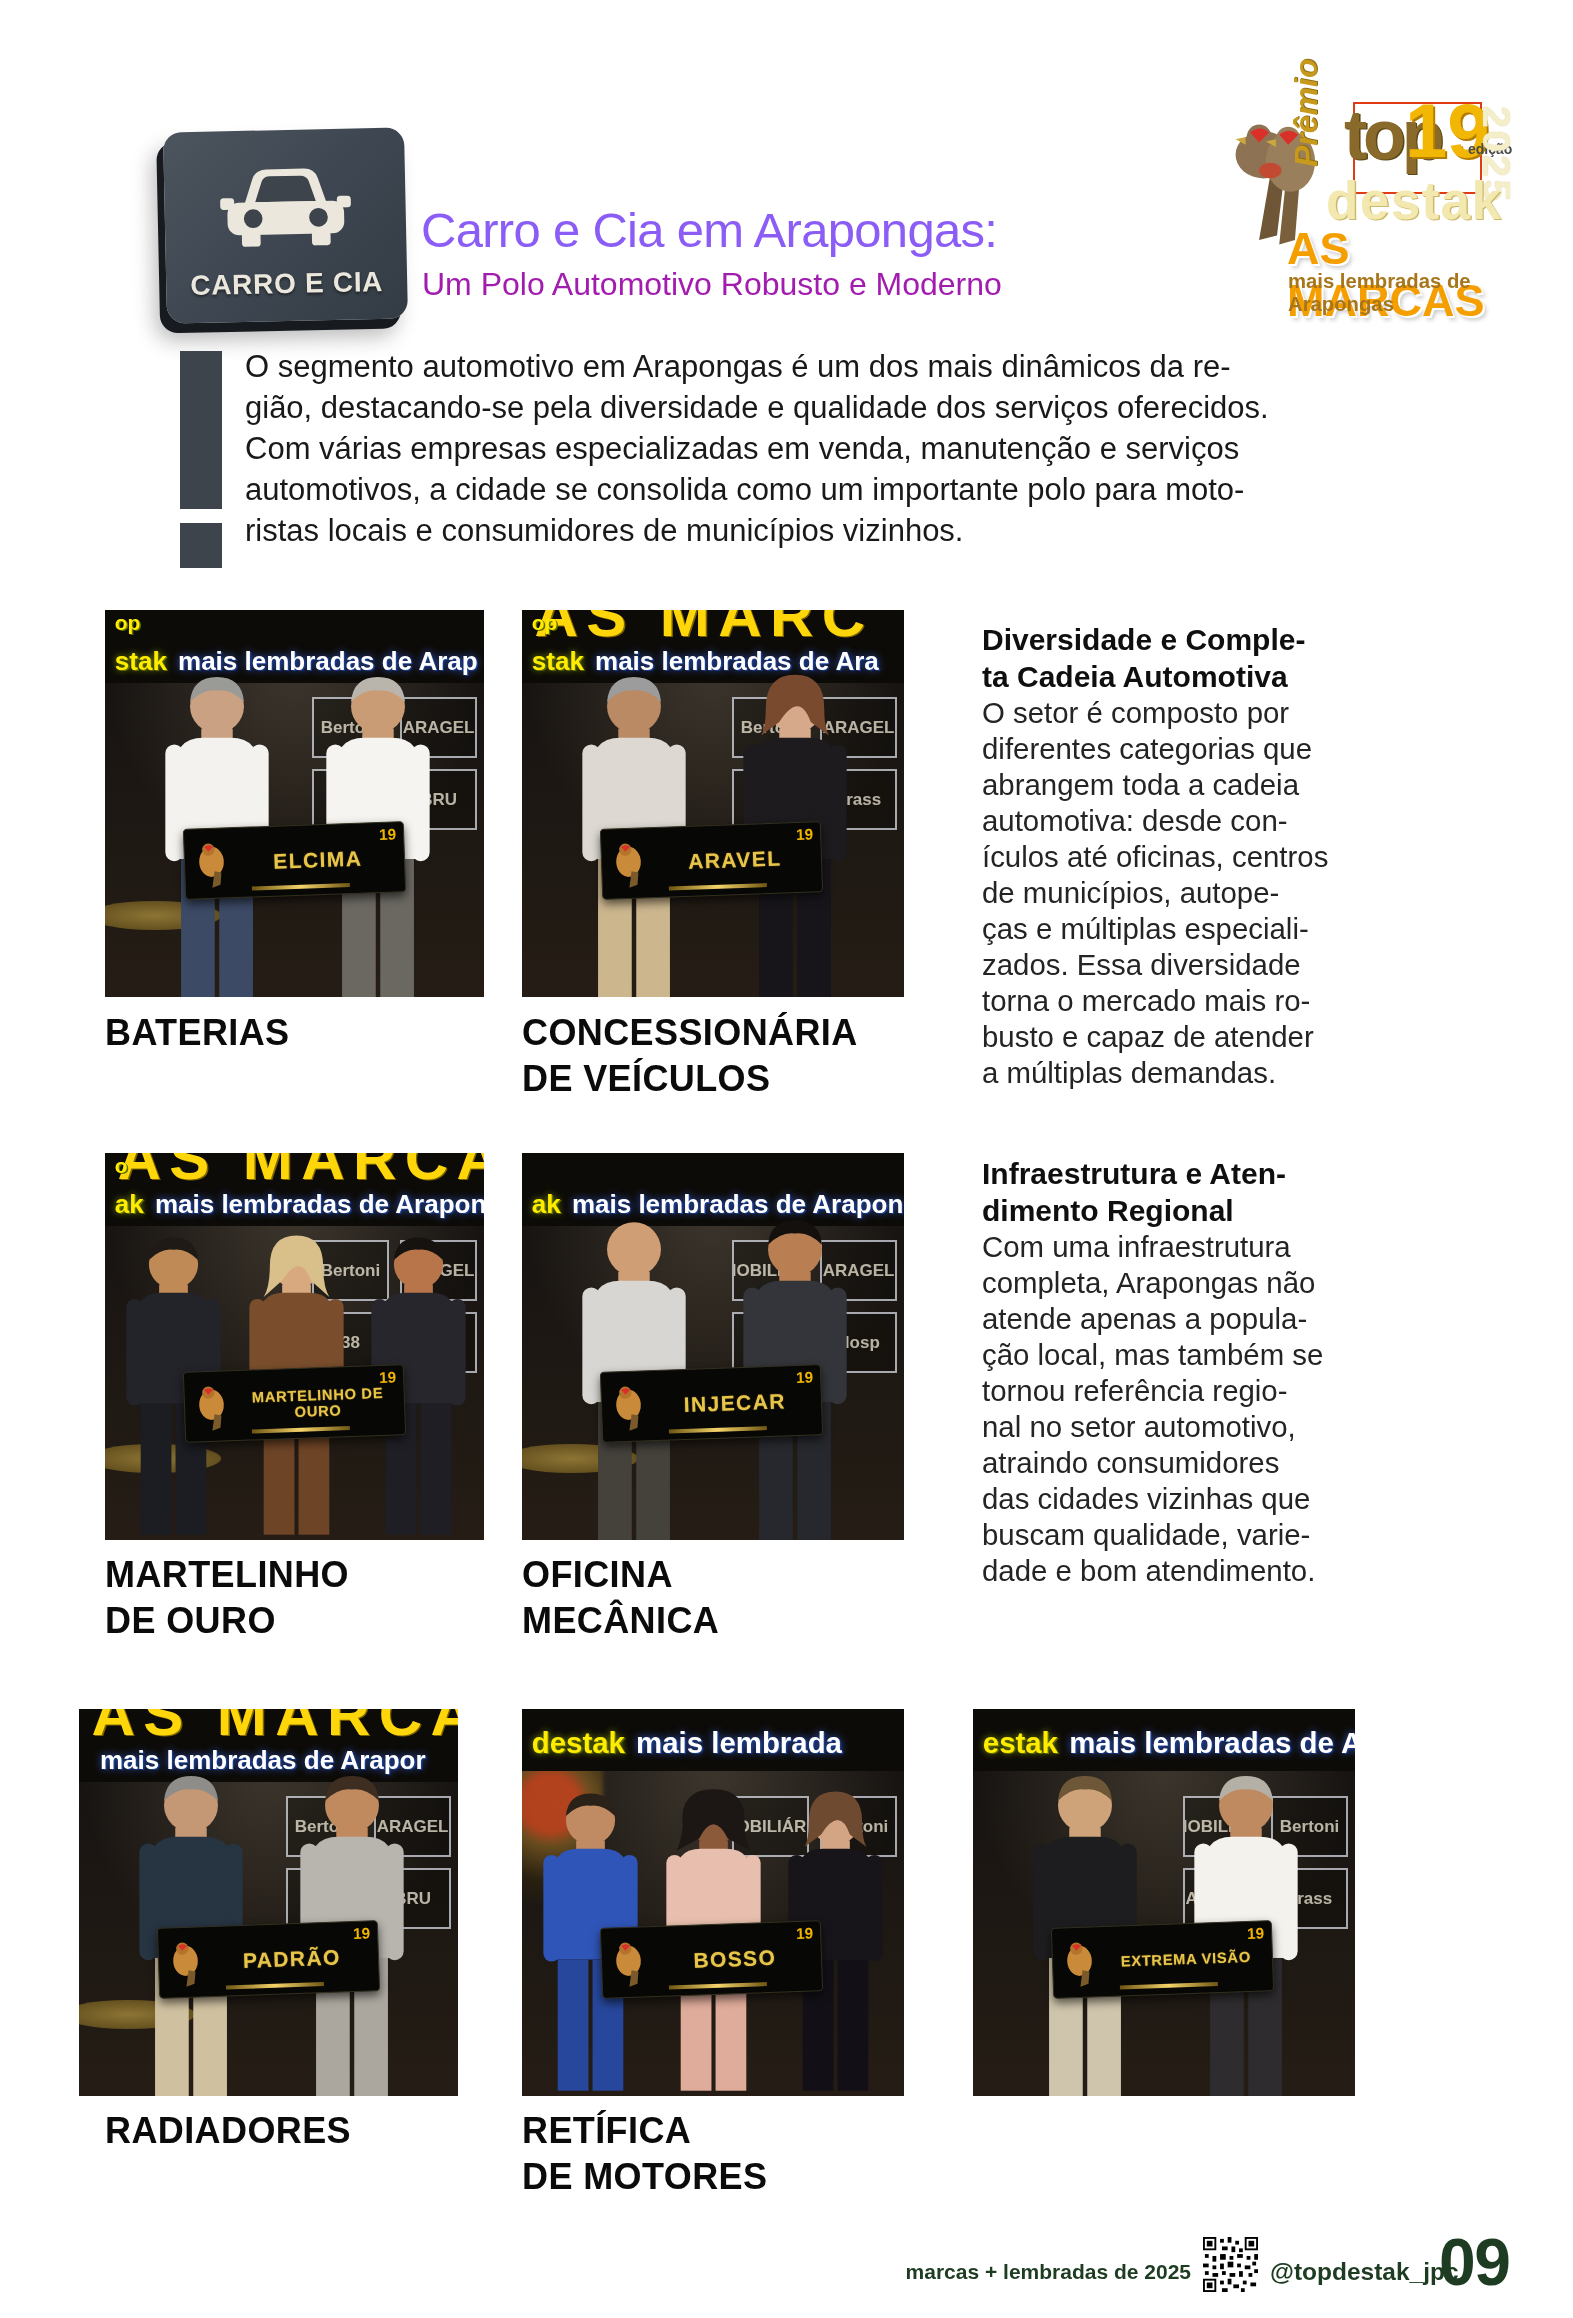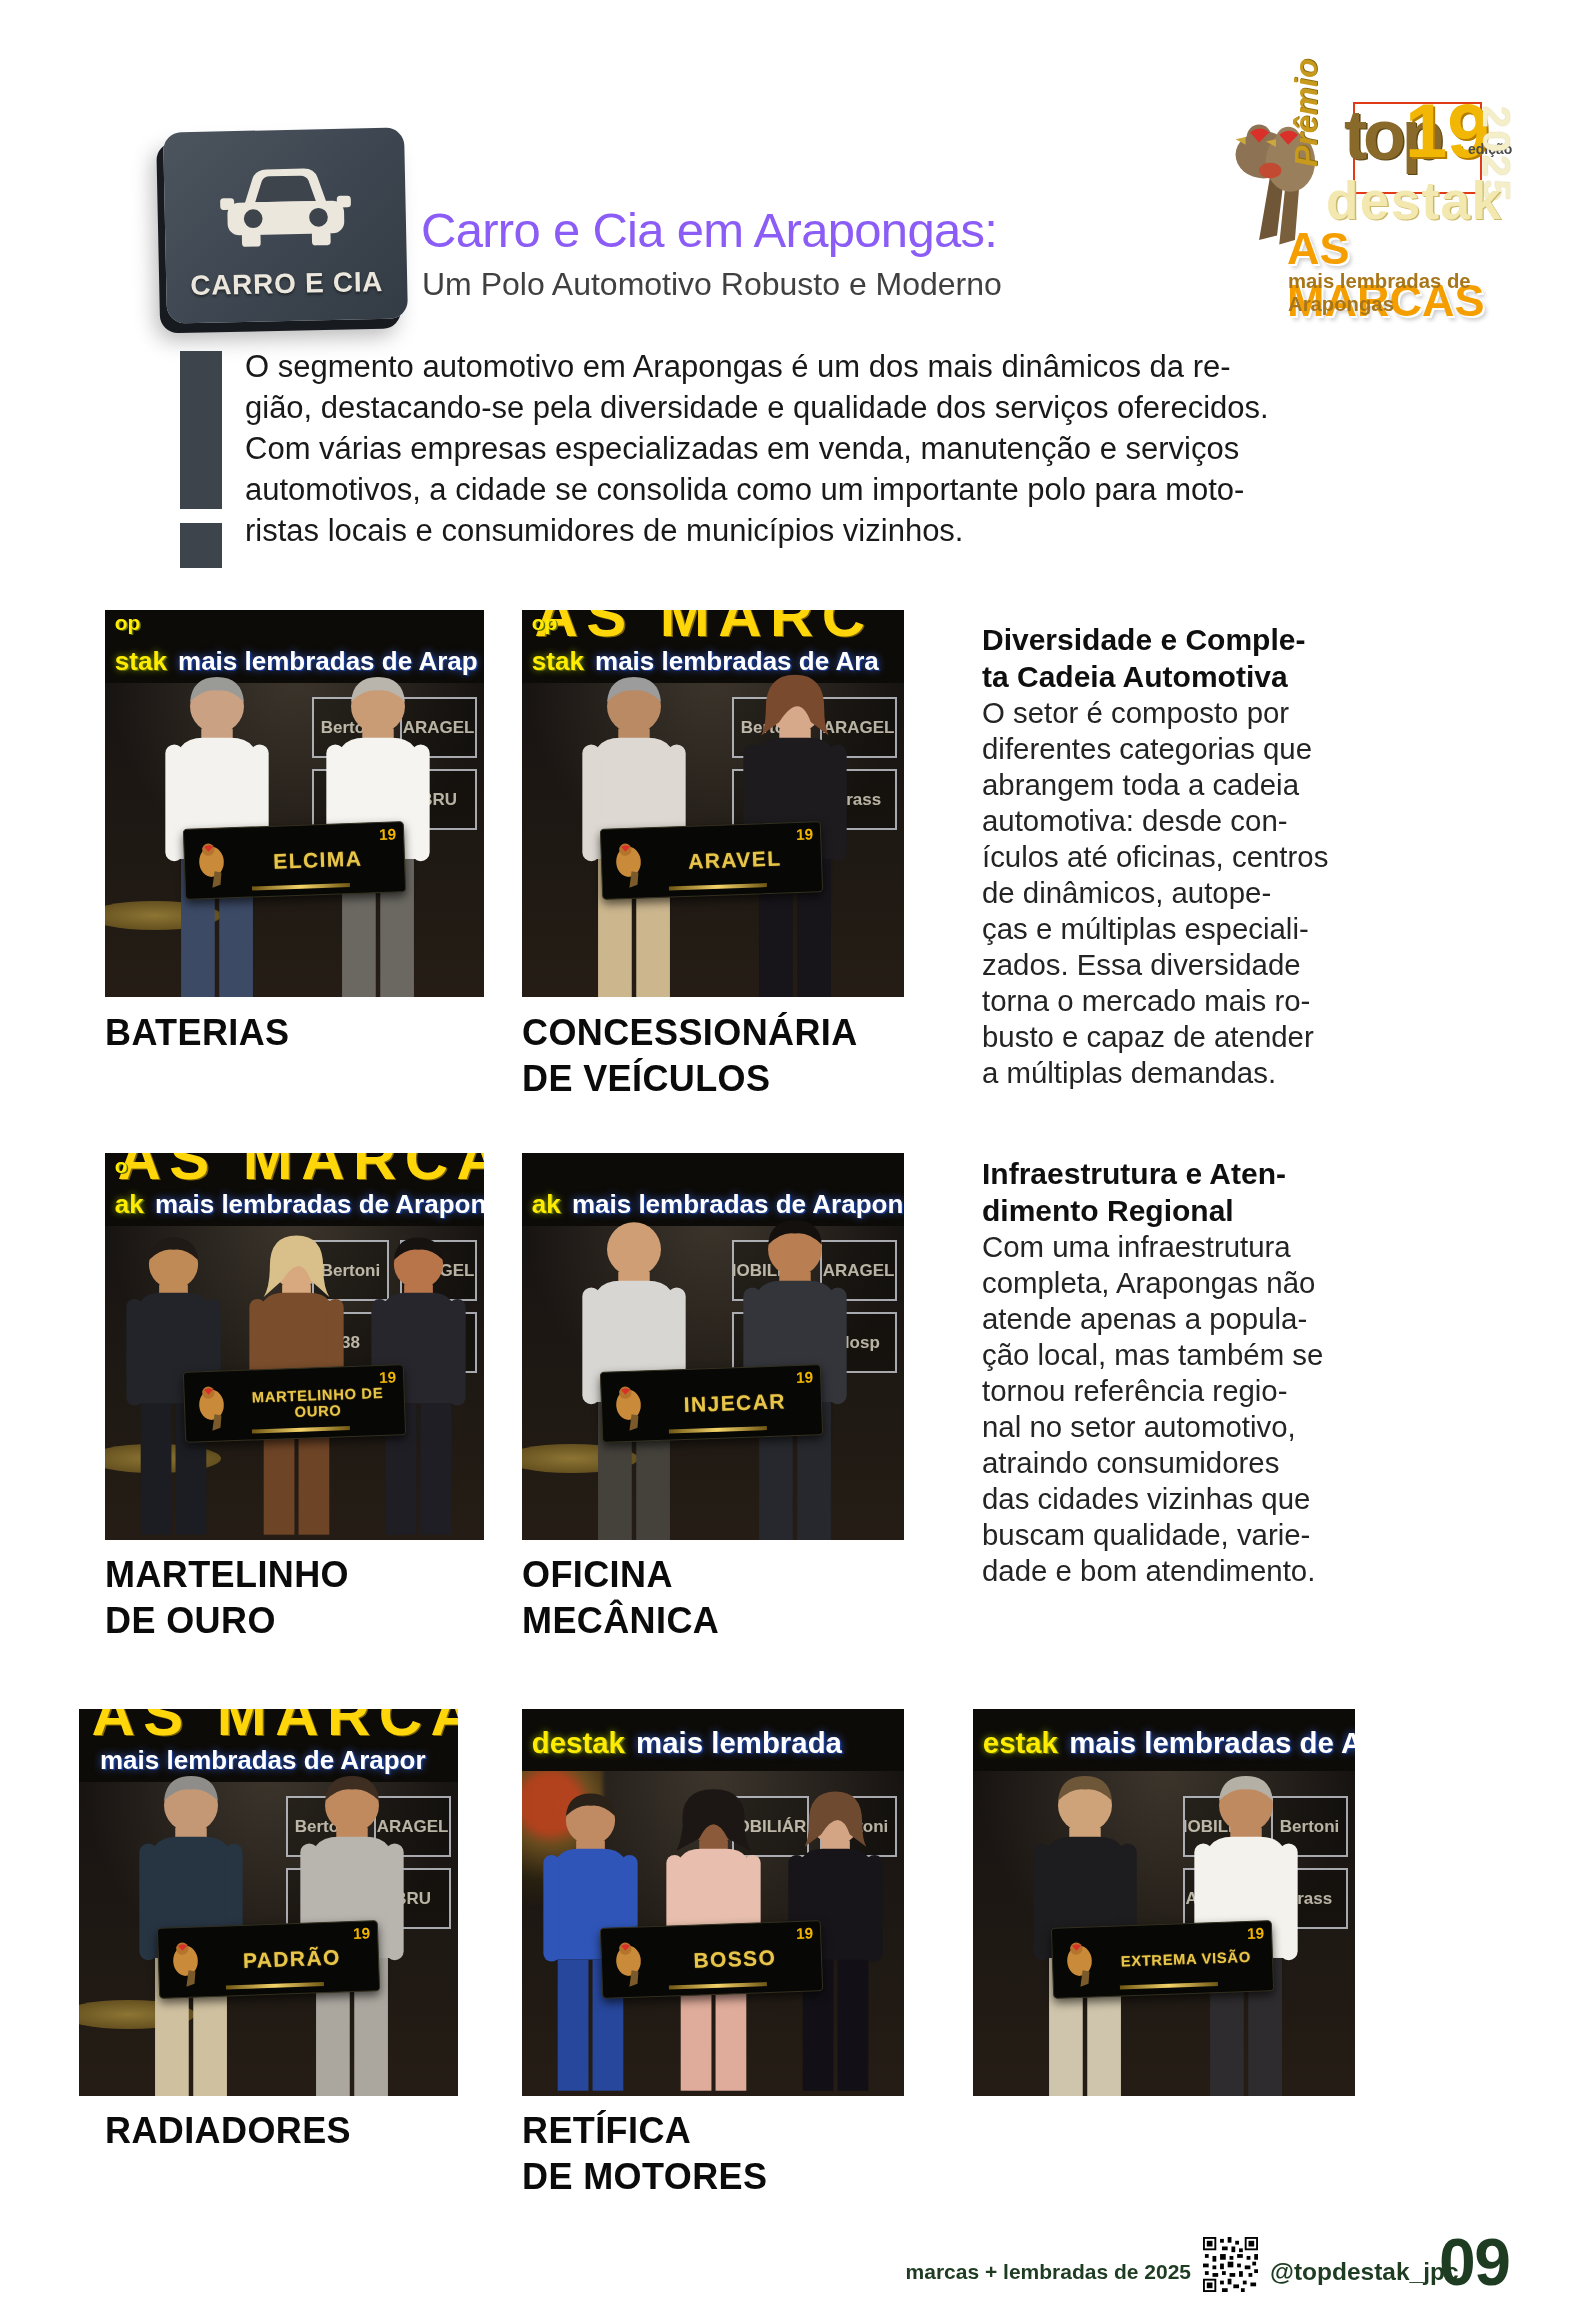--- a/index.html
+++ b/index.html
@@ -10,21 +10,21 @@
   .badge{position:absolute;left:165px;top:130px;width:241px;height:191px;border-radius:18px;
          background:linear-gradient(135deg,#4c545e 0%,#3d4650 55%,#333b44 100%);
          transform:rotate(-1.2deg);
          box-shadow:-7px 9.8px 0 #171b20, -11.2px 17px 21px rgba(0,0,0,.28);}
   .badge svg{position:absolute;left:50%;top:25px;transform:translateX(-50%);width:140px;height:105px;}
   .badge-label{position:absolute;left:0;right:0;bottom:21px;text-align:center;
                font-size:28px;font-weight:800;letter-spacing:0.7px;color:#ece7dc;
                text-shadow:0 2.1px 2.8px rgba(0,0,0,.45);}
   .page-title{position:absolute;left:421px;top:202px;font-size:49px;font-weight:400;
               letter-spacing:-0.7px;color:#8b5cf6;}
-  .page-subtitle{position:absolute;left:422px;top:266px;font-size:32px;font-weight:400;color:#404040;text-align:right;}
+  .page-subtitle{position:absolute;left:422px;top:266px;font-size:32px;font-weight:400;color:#a21caf;text-align:right;}
 
   
   .logo{position:absolute;left:1221px;top:91px;width:294px;height:203px;}
   .logo .birds{position:absolute;left:0;top:8.4px;width:112px;height:161px;}
   .logo .premio{position:absolute;left:67px;top:76px;font-size:32px;font-weight:800;font-style:italic;
                 color:#c79a1e;transform:rotate(-90deg);transform-origin:left top;
                 text-shadow:0.7px 0.7px 0 #8a6a10;}
   .logo .redframe{position:absolute;left:132px;top:11.2px;width:125px;height:88px;
                   border:2.8px solid #e03a17;}
   .logo .top-word{position:absolute;left:123px;top:4.2px;font-size:70px;font-weight:900;
@@ -540,21 +540,21 @@
     <div class="sec-heading">
         <div>Diversidade e Comple-</div>
         <div>ta Cadeia Automotiva</div>
       </div>
     <div class="sec-body">
         <div>O setor é composto por</div>
         <div>diferentes categorias que</div>
         <div>abrangem toda a cadeia</div>
         <div>automotiva: desde con-</div>
         <div>ículos até oficinas, centros</div>
-        <div>de dinâmicos, autope-</div>
+        <div>de municípios, autope-</div>
         <div>ças e múltiplas especiali-</div>
         <div>zados. Essa diversidade</div>
         <div>torna o mercado mais ro-</div>
         <div>busto e capaz de atender</div>
         <div>a múltiplas demandas.</div>
       </div>
   </div>
   <div class="section sec2">
     <div class="sec-heading">
         <div>Infraestrutura e Aten-</div>

